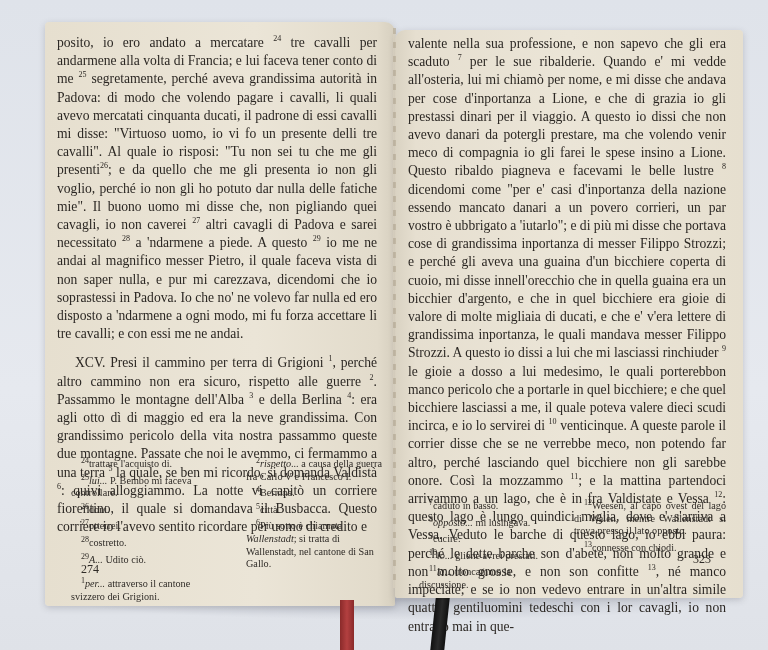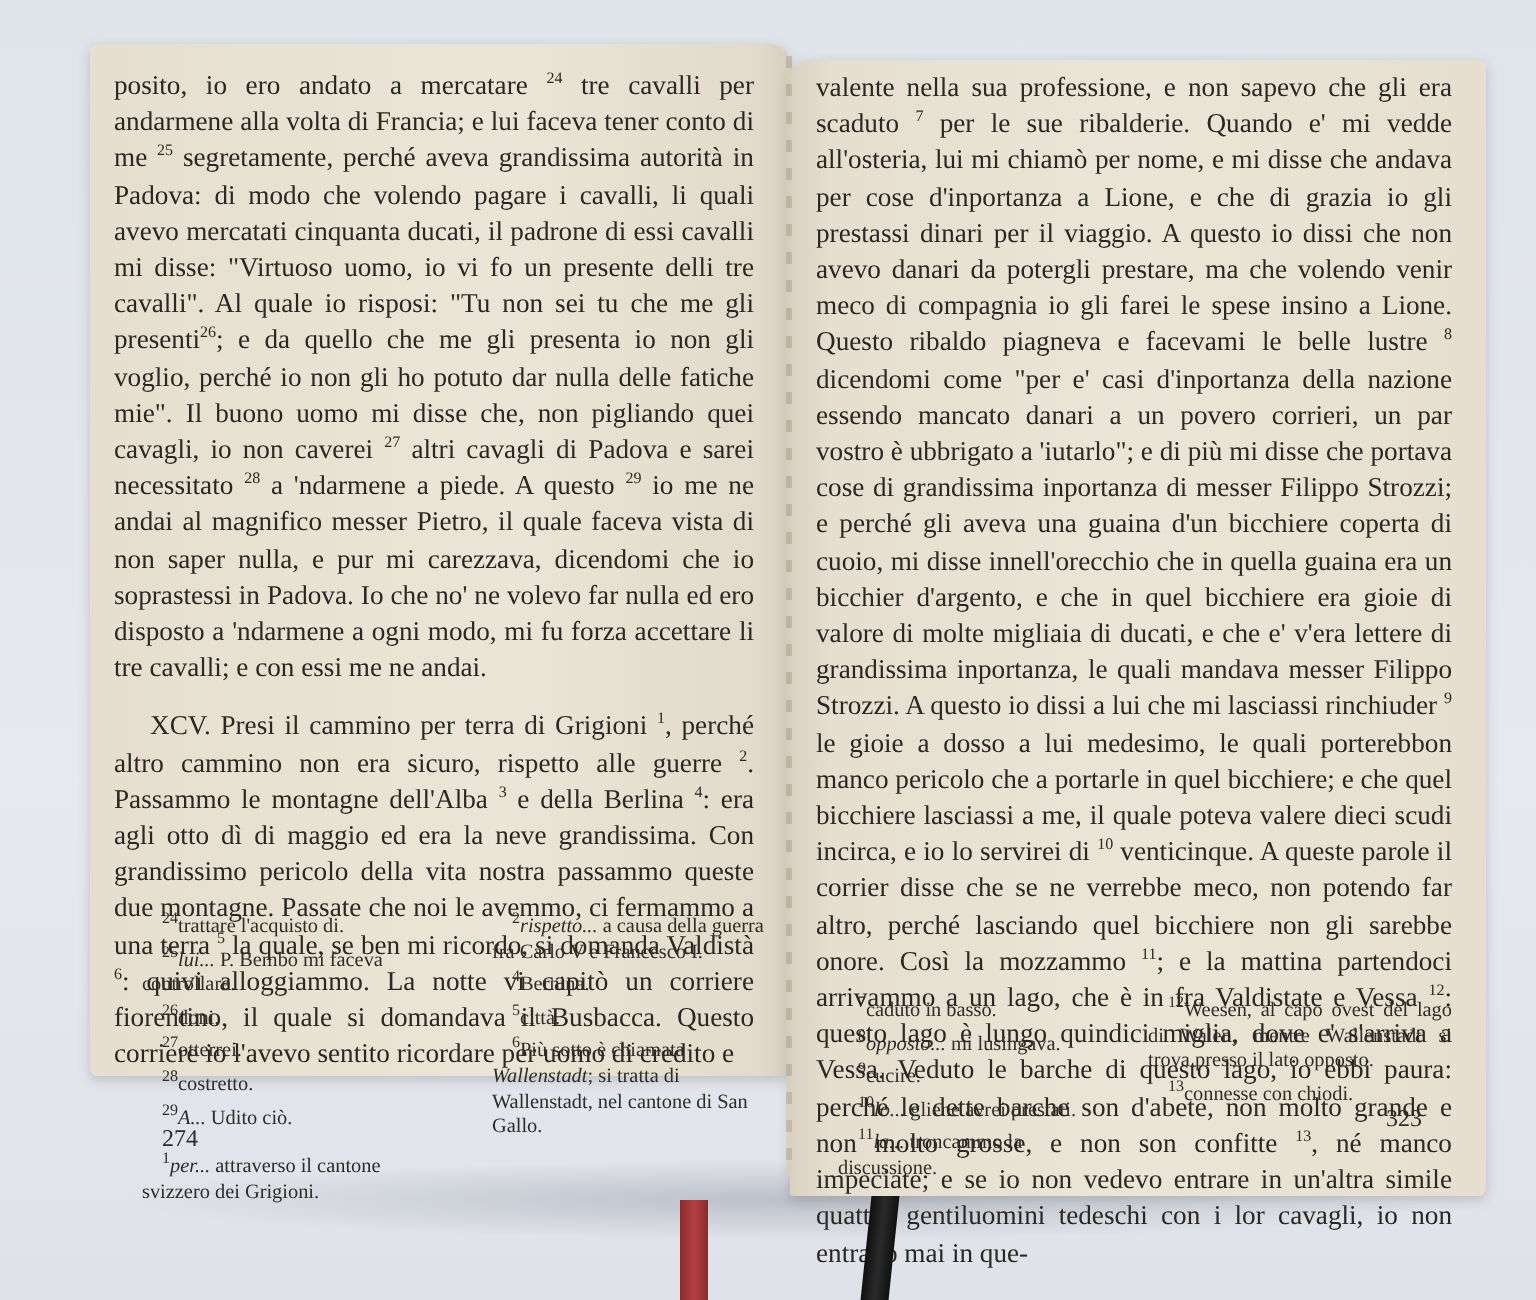--- a/index.html
+++ b/index.html
@@ -12,21 +12,21 @@
   .shadow {
     position:absolute; left:60px; top:580px; width:680px; height:40px;
     background: radial-gradient(ellipse at center, rgba(120,125,140,0.35) 0%, rgba(120,125,140,0) 70%);
   }
   .book { position:absolute; left:0; top:0; width:768px; height:650px; }
   .page {
     position:absolute; background:#e8e1d2; color:#2a2622;
     box-shadow: 0 2px 6px rgba(80,80,90,0.25);
   }
   .page.left {
-    left:45px; top:22px; width:350px; height:516px;
+    left:45px; top:22px; width:350px; height:584px;
     border-radius: 4px 10px 2px 4px;
     background: linear-gradient(90deg, #e6dfcf 0%, #ebe5d7 60%, #e2dbcb 95%, #d6cfbf 100%);
   }
   .page.right {
     left:395px; top:30px; width:348px; height:568px;
     border-radius: 10px 4px 4px 2px;
     background: linear-gradient(90deg, #d9d2c2 0%, #e6dfd0 6%, #ebe5d7 50%, #e6dfcf 100%);
   }
   .gutter {
     position:absolute; left:393px; top:28px; width:3px; height:560px;

